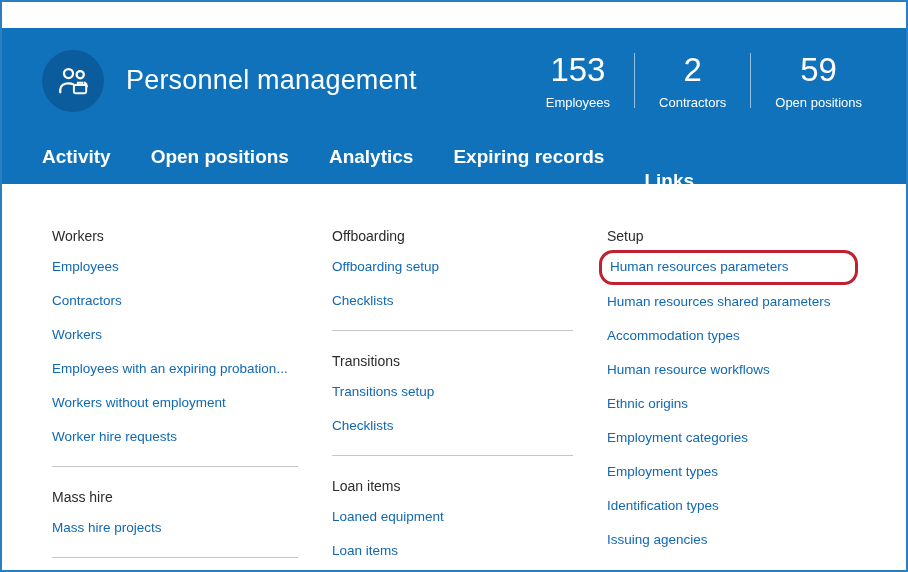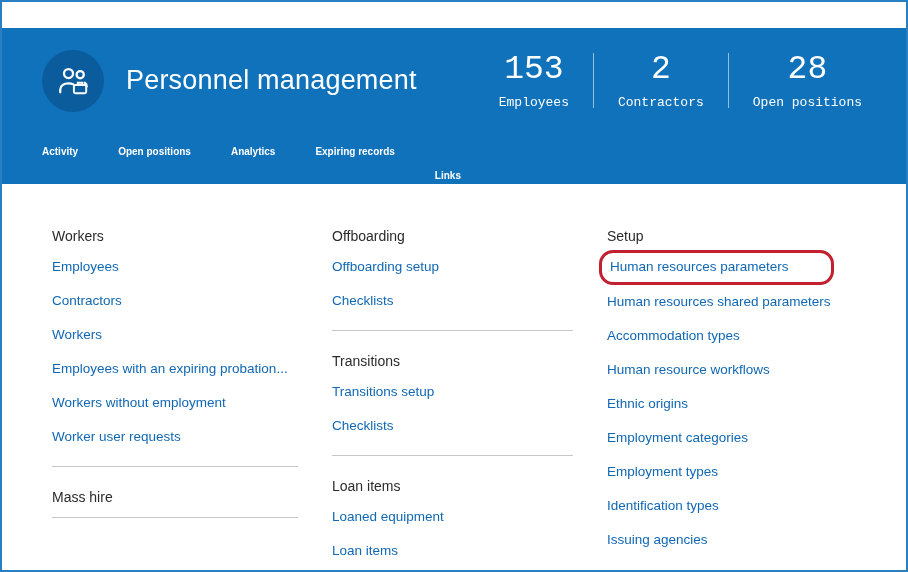--- a/index.html
+++ b/index.html
@@ -43,34 +43,33 @@
     font-weight: 300;
     margin: 0 0 0 22px;
     letter-spacing: 0.2px;
     white-space: nowrap;
   }
   .stats {
     margin-left: auto;
     display: flex;
     align-items: stretch;
     text-align: center;
-    font-family: Liberation Mono, monospace;
   }
   .stat { padding: 0 24px; min-width: 96px; }
   .stat-value { font-size: 33px; font-weight: 300; line-height: 1.15; }
   .stat-label { font-size: 13px; margin-top: 7px; white-space: nowrap; }
   .stat-sep { width: 1px; background: rgba(255,255,255,0.55); margin: 2px 0; }
 
   .tabs {
     display: flex;
     gap: 40px;
     padding-top: 18px;
   }
   .tab {
-    font-size: 10px;
+    font-size: 19px;
     font-weight: 700;
     padding-bottom: 9px;
     border-bottom: 3px solid transparent;
     cursor: pointer;
     white-space: nowrap;
   }
   .tab.active { border-bottom-color: #ffffff; margin-top: 24px; }
 
   
   .content {
@@ -103,21 +102,21 @@
   }
   .divider {
     border: 0;
     border-top: 1px solid #c8c6c4;
     margin: 12px 0 22px 0;
   }
   .ring {
     display: inline-block;
     border: 3px solid #c0202f;
     border-radius: 14px;
-    padding: 2px 42px 3px 8px;
+    padding: 2px 66px 3px 8px;
     margin-left: -8px;
   }
   .ring .link { padding: 2px 0; }
 </style>
 </head>
 <body>
 
 <div class="window">
   <div class="top-strip"></div>
 
@@ -142,21 +141,21 @@
           <div class="stat-value">153</div>
           <div class="stat-label">Employees</div>
         </div>
         <div class="stat-sep"></div>
         <div class="stat">
           <div class="stat-value">2</div>
           <div class="stat-label">Contractors</div>
         </div>
         <div class="stat-sep"></div>
         <div class="stat">
-          <div class="stat-value">28</div>
+          <div class="stat-value">59</div>
           <div class="stat-label">Open positions</div>
         </div>
       </div>
     </div>
 
     <nav class="tabs">
       <div class="tab">Activity</div>
       <div class="tab">Open positions</div>
       <div class="tab">Analytics</div>
       <div class="tab">Expiring records</div>
@@ -167,25 +166,26 @@
   <main class="content">
 
     <div class="col col1">
       <div class="section">
         <div class="section-title">Workers</div>
         <a class="link">Employees</a>
         <a class="link">Contractors</a>
         <a class="link">Workers</a>
         <a class="link">Employees with an expiring probation...</a>
         <a class="link">Workers without employment</a>
-        <a class="link">Worker user requests</a>
+        <a class="link">Worker hire requests</a>
       </div>
       <hr class="divider">
       <div class="section">
         <div class="section-title">Mass hire</div>
+        <a class="link">Mass hire projects</a>
       </div>
       <hr class="divider">
     </div>
 
     <div class="col col2">
       <div class="section">
         <div class="section-title">Offboarding</div>
         <a class="link">Offboarding setup</a>
         <a class="link">Checklists</a>
       </div>

